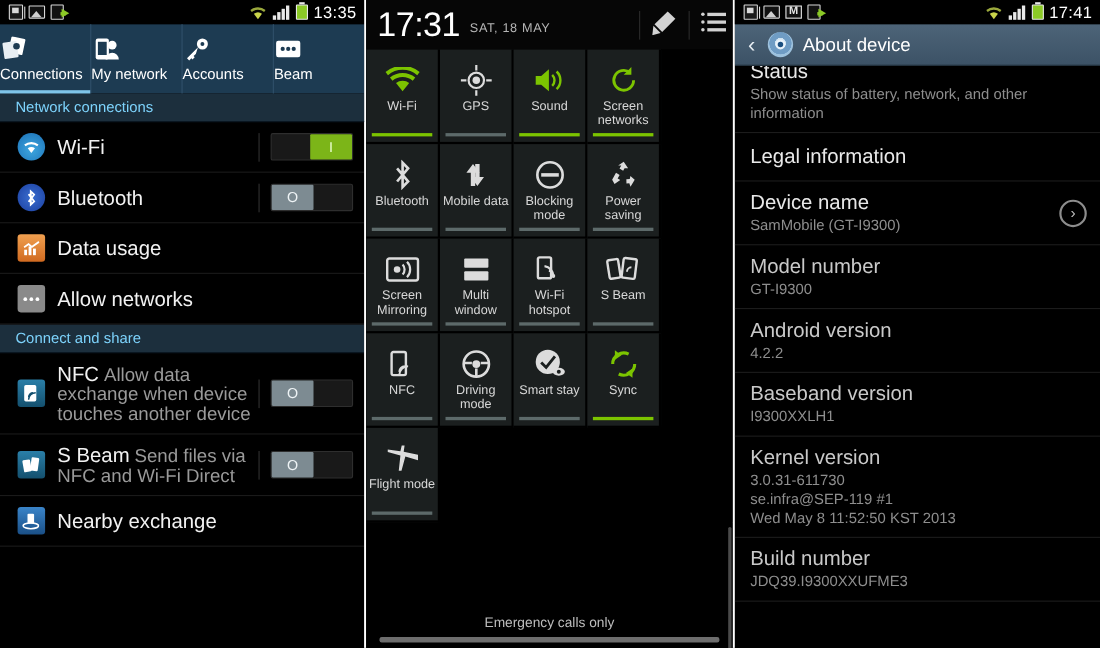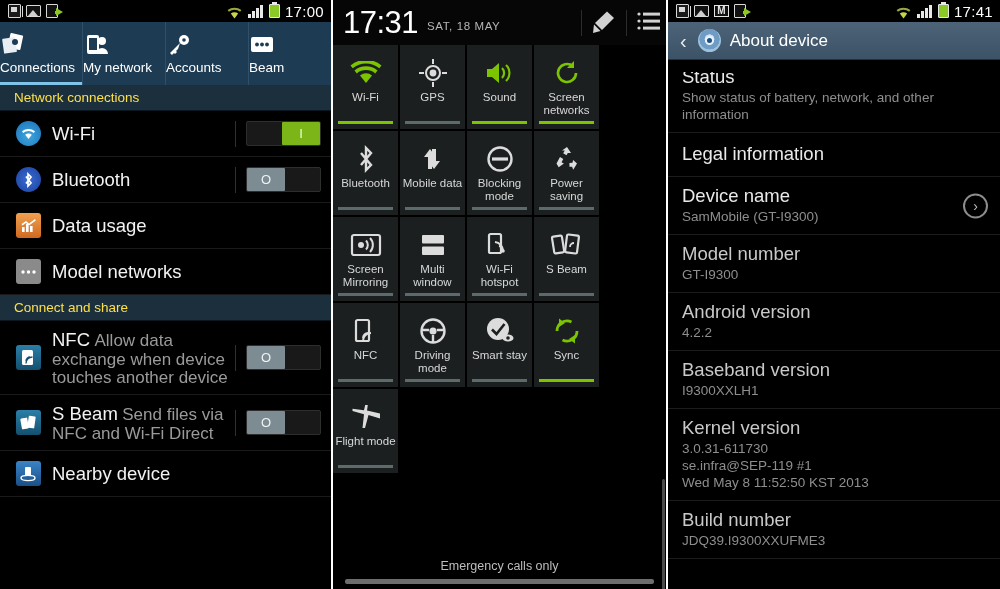--- a/index.html
+++ b/index.html
@@ -42,21 +42,21 @@
     border-right:2px solid #fff; position:relative; flex:none; }
   .tabbar { height:63px; background:#1d3b52; display:flex; flex:none; }
   .tab { flex:1; display:flex; flex-direction:column; align-items:flex-start; justify-content:center;
     gap:3px; border-right:1px solid #30506a; position:relative; }
   .tab:last-child { border-right:none; }
   .tab.active:after { content:""; position:absolute; left:0; right:0; bottom:0; height:3px; background:#7fc4e8; }
   .tab-label { color:#fff; font-size:13.5px; }
   .tab.active .tab-label { color:#fff; }
   .tab-ico { height:24px; display:flex; align-items:flex-end; }
 
-  .section-hdr { height:26px; background:#1c2f3d; color:#fde047; font-size:13.5px;
+  .section-hdr { height:26px; background:#1c2f3d; color:#7dd3fc; font-size:13.5px;
     display:flex; align-items:center; padding-left:14px; border-bottom:1px solid #0a1620; flex:none; }
   .list1 { flex:1; overflow:hidden; }
   .row1 { display:flex; align-items:center; padding:0 0 0 10px; min-height:46px;
     border-bottom:1px solid #1a1a1a; position:relative; }
   .row1-ico { width:36px; flex:none; display:flex; align-items:center; justify-content:center; }
   .row1-txt { flex:1; padding:7px 0 7px 6px; }
   .row1-title { color:#f2f2f2; font-size:18.5px; line-height:23px; }
   .row1-sub { color:#9a9a9a; font-size:17px; line-height:16px; padding-top:1px; }
   .toggle { width:86px; height:26px; flex:none; margin-right:10px; position:relative;
     border-left:1px solid #303030; padding-left:10px; display:flex; align-items:center; }
@@ -106,21 +106,21 @@
   .panel3 { width:332px; height:589px; background:#000; display:flex; flex-direction:column; flex:none; }
   .ab-head { height:38px; background:linear-gradient(#4d6478,#3c5266); display:flex; align-items:center;
     padding:0 10px; gap:9px; flex:none; border-bottom:1px solid #22313d; }
   .ab-back { color:#e8eef3; font-size:20px; line-height:20px; padding:0 2px; }
   .ab-title { color:#fff; font-size:17px; }
   .gear { width:23px; height:23px; border-radius:50%;
     background:radial-gradient(circle at 50% 45%, #cfe3f2 0 28%, #6f9cc4 30% 58%, #9dc2de 60% 100%);
     position:relative; }
   .gear:after { content:""; position:absolute; left:7px; top:7px; width:9px; height:9px;
     border-radius:50%; background:#1b4f80; border:2px solid #eaf3fa; box-sizing:border-box; }
-  .ab-list { flex:1; overflow:hidden;margin-top:12px; }
+  .ab-list { flex:1; overflow:hidden; }
   .row3 { padding:7px 14px 9px; border-bottom:1px solid #1c1c1c; position:relative; min-height:44px;
     display:flex; flex-direction:column; justify-content:center; }
   .row3-title { color:#e9e9e9; font-size:18.5px; line-height:24px; }
   .row3-title.dim { color:#c9c9c9; }
   .row3-sub { color:#8e8e8e; font-size:13.5px; line-height:17px; }
   .row3.clip-top { padding-top:0; margin-top:-7px; }
   .chev { position:absolute; right:12px; top:50%; transform:translateY(-50%);
     width:25px; height:25px; border:2px solid #8d8d8d; border-radius:50%;
     display:flex; align-items:center; justify-content:center; color:#bdbdbd; font-size:14px; }
 </style>
@@ -144,21 +144,21 @@
               <path d="M1.6 4.1a11 11 0 0 1 13.8 0l-1.3 1.7a9 9 0 0 0-11.2 0z" fill="#9aa83c"></path>
             </svg>
         </span>
         <span class="ic ic-sig">
             <i></i>
             <i></i>
             <i></i>
             <i></i>
           </span>
         <span class="ic ic-batt"></span>
-        <span class="sb-time">17:00</span>
+        <span class="sb-time">13:35</span>
       </div>
     </div>
 
     <div class="tabbar">
       <div class="tab active">
         <span class="tab-ico">
           <svg width="26" height="24" viewBox="0 0 26 24">
               <g fill="#fff">
                 <rect x="9" y="1" width="13" height="15" rx="1" transform="rotate(12 15 8)"></rect>
                 <rect x="3" y="5" width="13" height="15" rx="1" transform="rotate(-8 9 12)" fill="#e8eef3"></rect>
@@ -264,21 +264,21 @@
           <span class="sq more">
               <svg width="17" height="6" viewBox="0 0 17 6">
                 <g fill="#fff">
                   <circle cx="3" cy="3" r="1.7"></circle>
                   <circle cx="8.5" cy="3" r="1.7"></circle>
                   <circle cx="14" cy="3" r="1.7"></circle>
                 </g>
               </svg>
             </span>
         </span>
-        <span class="row1-txt"><span class="row1-title">Model networks</span></span>
+        <span class="row1-txt"><span class="row1-title">Allow networks</span></span>
       </div>
 
       <div class="section-hdr">Connect and share</div>
 
       <div class="row1">
         <span class="row1-ico">
           <span class="sq nfc">
               <svg width="15" height="17" viewBox="0 0 15 17">
                 <rect x="1" y="1" width="11" height="15" rx="1.5" fill="#fff"></rect>
                 <path d="M5 12a4 4 0 0 1 4-4M5 14.5a6.5 6.5 0 0 1 6.5-6.5" stroke="#14506e" stroke-width="1.3" fill="none"></path>
@@ -320,21 +320,21 @@
 
       <div class="row1">
         <span class="row1-ico">
           <span class="sq nearby">
               <svg width="16" height="16" viewBox="0 0 16 16">
                 <rect x="5" y="1" width="6" height="9" rx="1" fill="#fff"></rect>
                 <ellipse cx="8" cy="12" rx="7" ry="2.6" fill="none" stroke="#fff" stroke-width="1.4"></ellipse>
               </svg>
             </span>
         </span>
-        <span class="row1-txt"><span class="row1-title">Nearby device</span></span>
+        <span class="row1-txt"><span class="row1-title">Nearby exchange</span></span>
       </div>
 
     </div>
   </div>
 
   <div class="panel2">
 
     <div class="qs-head">
       <span class="qs-time">17:31</span>
       <span class="qs-date">SAT, 18 MAY</span>

